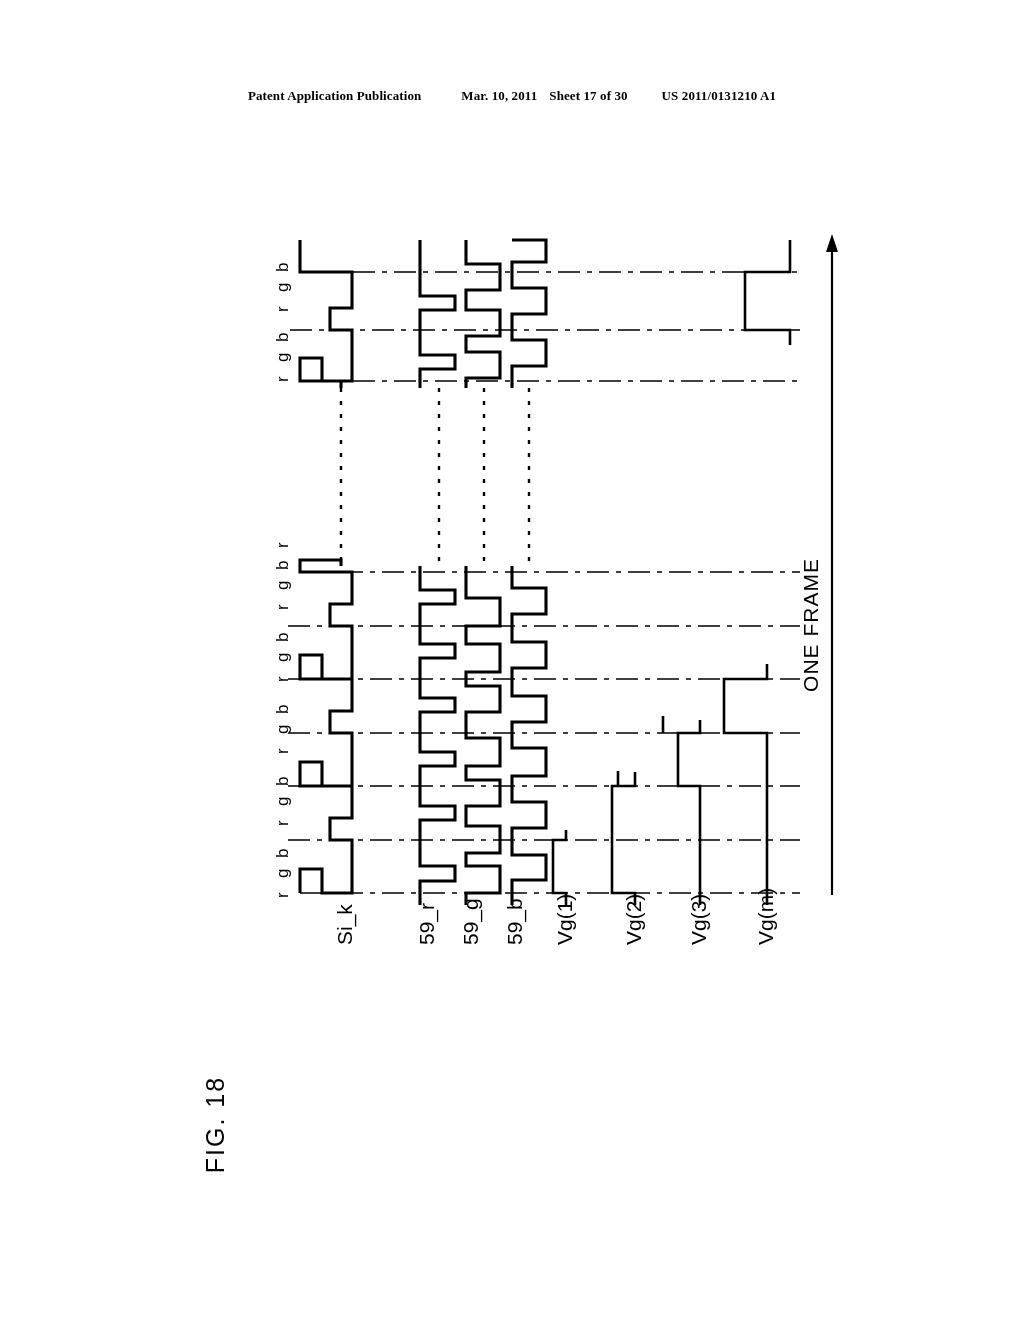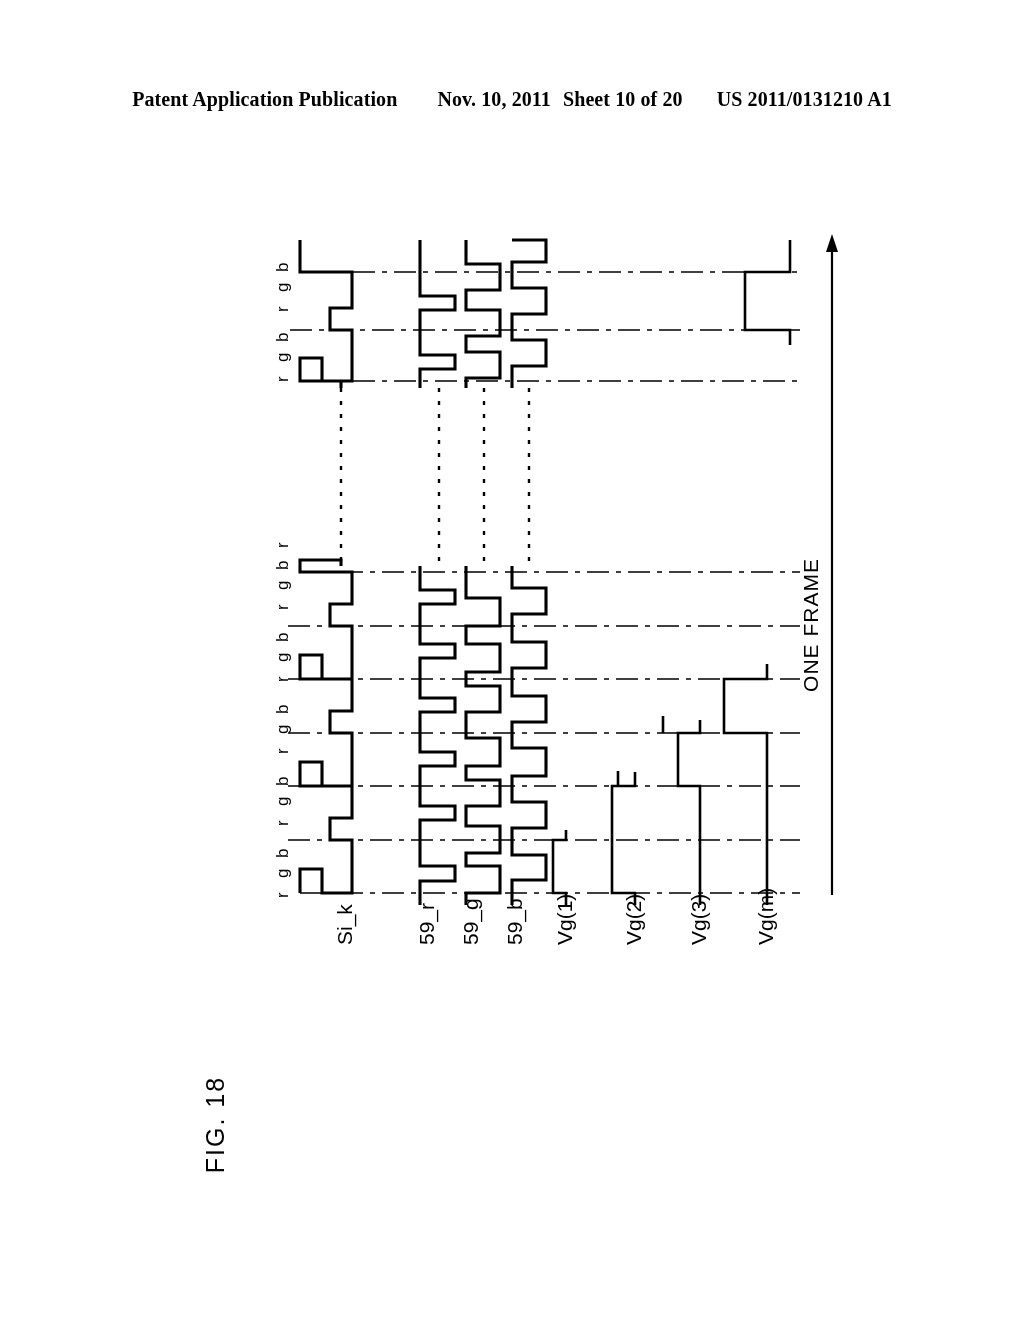--- a/index.html
+++ b/index.html
@@ -3,21 +3,21 @@
 <meta charset="utf-8">
 <title>Patent Figure</title>
 <style>
   html,body{margin:0;padding:0;background:#ffffff;}
   body{width:1024px;height:1320px;position:relative;
        font-family:"Liberation Serif",serif;color:#000;}
 
   
   #pub-header{position:absolute;top:88px;left:0;width:1024px;
       display:flex;justify-content:center;align-items:baseline;
-      font-family:"Liberation Serif",serif;font-weight:bold;font-size:20px;
+      font-family:"Liberation Serif",serif;font-weight:bold;font-size:13px;
       letter-spacing:0.1px;white-space:nowrap;}
   #pub-header .seg{display:inline-block;}
   #pub-header .gap-a{width:40px;display:inline-block;}
   #pub-header .gap-b{width:12px;display:inline-block;}
   #pub-header .gap-c{width:34px;display:inline-block;}
 
   
   #fig-label{position:absolute;left:150px;top:1055px;width:130px;height:140px;}
   #fig-label .rot{position:absolute;left:-10px;top:55px;width:150px;
       transform:rotate(-90deg);transform-origin:50% 50%;
@@ -41,23 +41,23 @@
   .sig-lbl{font-size:21px;}
   .rgb-lbl{font-size:17px;}
   .frame-lbl{font-size:21px;letter-spacing:1px;}
 </style>
 </head>
 <body>
 
 <div id="pub-header">
   <span class="seg">Patent Application Publication</span>
   <span class="gap-a"></span>
-  <span class="seg">Nov. 10, 2011</span>
+  <span class="seg">Mar. 10, 2011</span>
   <span class="gap-b"></span>
-  <span class="seg">Sheet 10 of 20</span>
+  <span class="seg">Sheet 17 of 30</span>
   <span class="gap-c"></span>
   <span class="seg">US 2011/0131210 A1</span>
 </div>
 
 <div id="fig-label">
   <div class="rot">FIG. 18</div>
 </div>
 
 <div id="figure">
 <svg width="1024" height="1320" viewBox="0 0 1024 1320" xmlns="http://www.w3.org/2000/svg">

